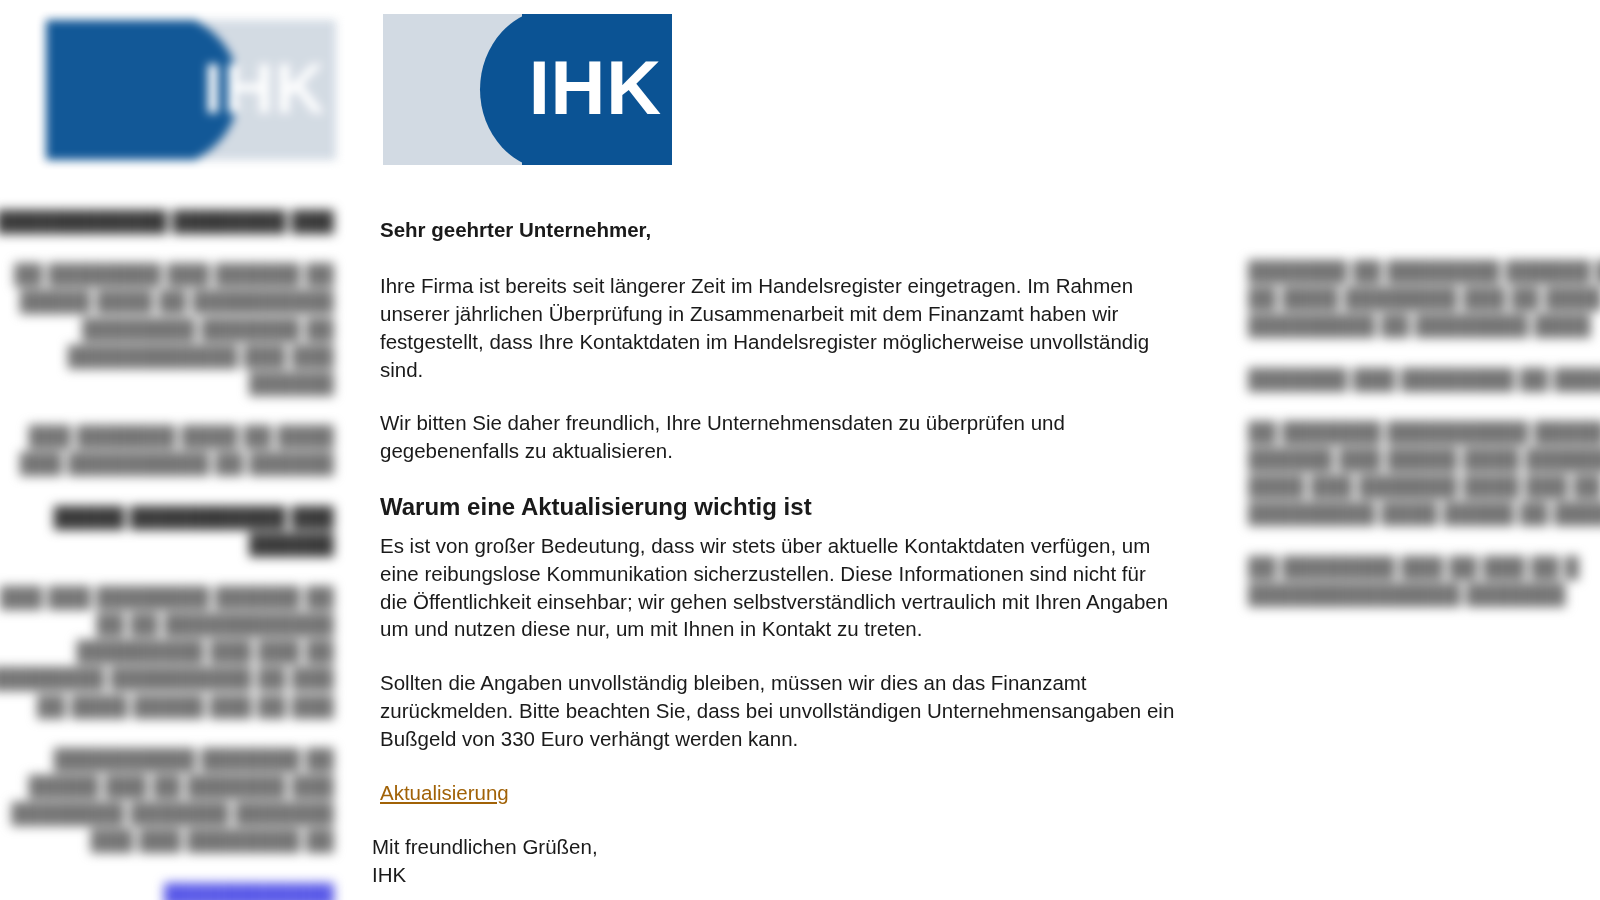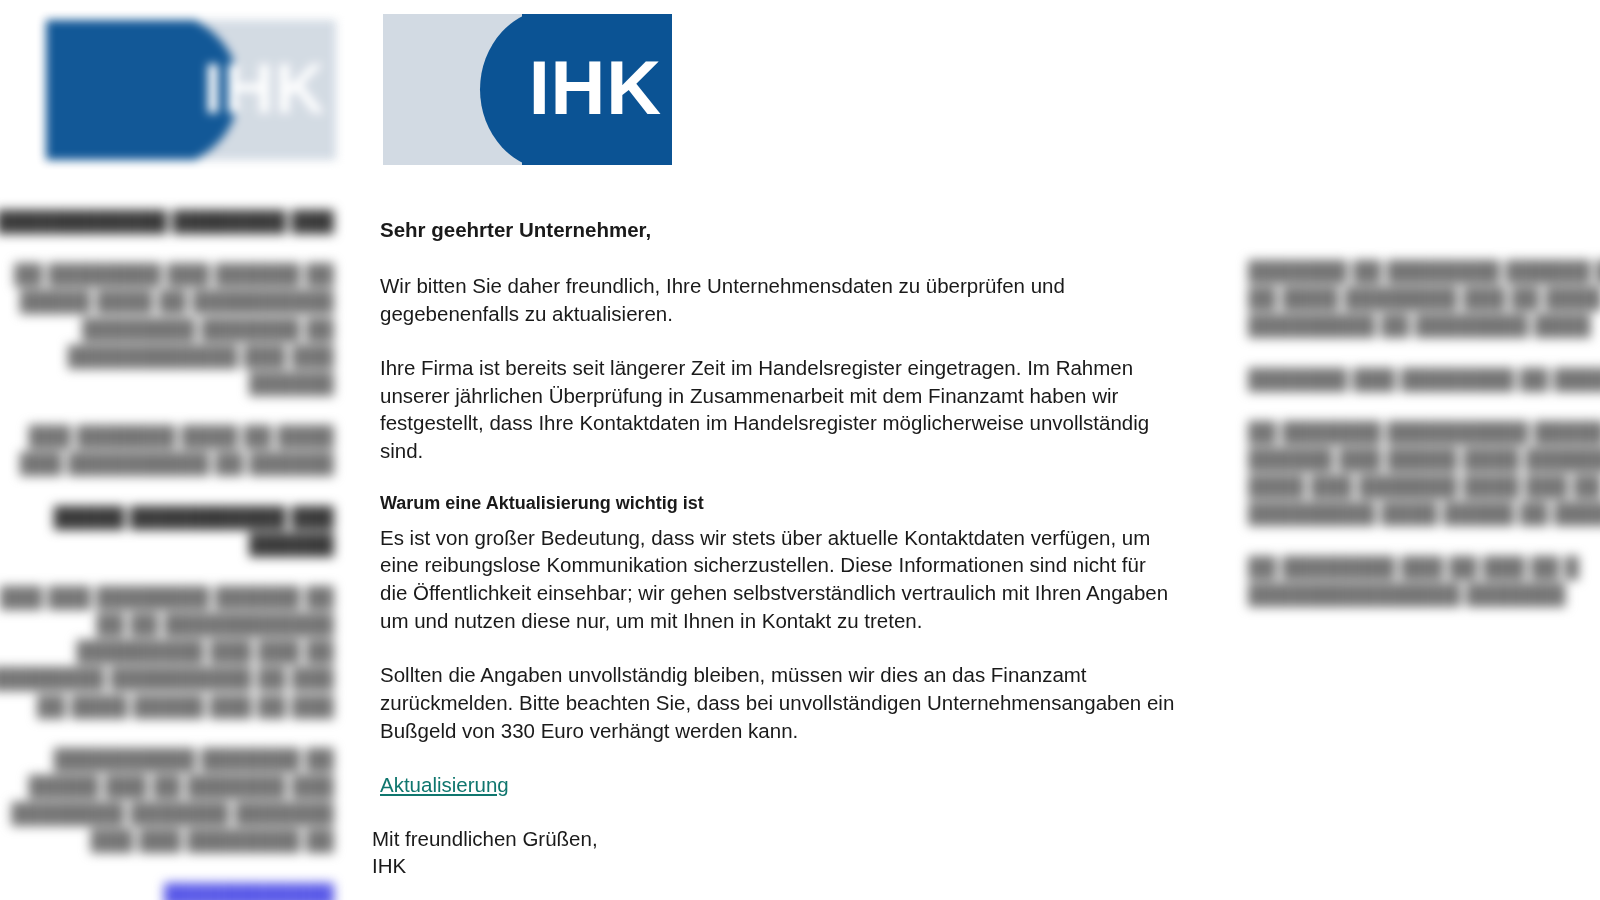--- a/index.html
+++ b/index.html
@@ -107,31 +107,31 @@
   .letter .salutation {
     font-weight: bold;
     font-size: 20.5px;
     margin-bottom: 28px;
   }
   .letter .para {
     margin-bottom: 26px;
   }
   .letter .section-head {
     font-weight: bold;
-    font-size: 18px;
+    font-size: 24px;
     margin-bottom: 0;
   }
   .letter .section-body {
     margin-bottom: 26px;
   }
   .letter .link-row {
     margin-bottom: 26px;
   }
   a.letter-link {
-    color: #0f766e;
+    color: #a16207;
     text-decoration: underline;
     font-size: 20.5px;
     font-family: "Liberation Sans", sans-serif;
   }
   .letter .closing-line { margin: 0; }
 
   
   .redacted-col {
     position: absolute;
     filter: blur(5.5px);
@@ -195,23 +195,23 @@
     <p>███ ███ ████████ ██████ ██ ██ ██ ████████████ █████████ ███ ███ ██ ████████ ██████████ ██ ███ ██ ████ █████ ███ ██ ███</p>
     <p>██████████ ███████ ██ █████ ███ ██ ███████ ███ ████████ ███████ ███████ ███ ███ ████████ ██</p>
     <p><span class="redacted-link">████████████</span></p>
 
   </div>
 
   <div class="letter">
 
     <h2 class="salutation">Sehr geehrter Unternehmer,</h2>
 
+    <p class="para">Ihre Firma ist bereits seit längerer Zeit im Handelsregister eingetragen. Im Rahmen unserer jährlichen Überprüfung in Zusammenarbeit mit dem Finanzamt haben wir festgestellt, dass Ihre Kontaktdaten im Handelsregister möglicherweise unvollständig sind.</p>
+
     <p class="para">Wir bitten Sie daher freundlich, Ihre Unternehmensdaten zu überprüfen und gegebenenfalls zu aktualisieren.</p>
-
-    <p class="para">Ihre Firma ist bereits seit längerer Zeit im Handelsregister eingetragen. Im Rahmen unserer jährlichen Überprüfung in Zusammenarbeit mit dem Finanzamt haben wir festgestellt, dass Ihre Kontaktdaten im Handelsregister möglicherweise unvollständig sind.</p>
 
     <h3 class="section-head">Warum eine Aktualisierung wichtig ist</h3>
     <p class="section-body">Es ist von großer Bedeutung, dass wir stets über aktuelle Kontaktdaten verfügen, um eine reibungslose Kommunikation sicherzustellen. Diese Informationen sind nicht für die Öffentlichkeit einsehbar; wir gehen selbstverständlich vertraulich mit Ihren Angaben um und nutzen diese nur, um mit Ihnen in Kontakt zu treten.</p>
 
     <p class="para">Sollten die Angaben unvollständig bleiben, müssen wir dies an das Finanzamt zurückmelden. Bitte beachten Sie, dass bei unvollständigen Unternehmensangaben ein Bußgeld von 330 Euro verhängt werden kann.</p>
 
     <p class="link-row"><a class="letter-link" href="#">Aktualisierung</a></p>
 
 
     <p class="closing-line">Mit freundlichen Grüßen,</p>

